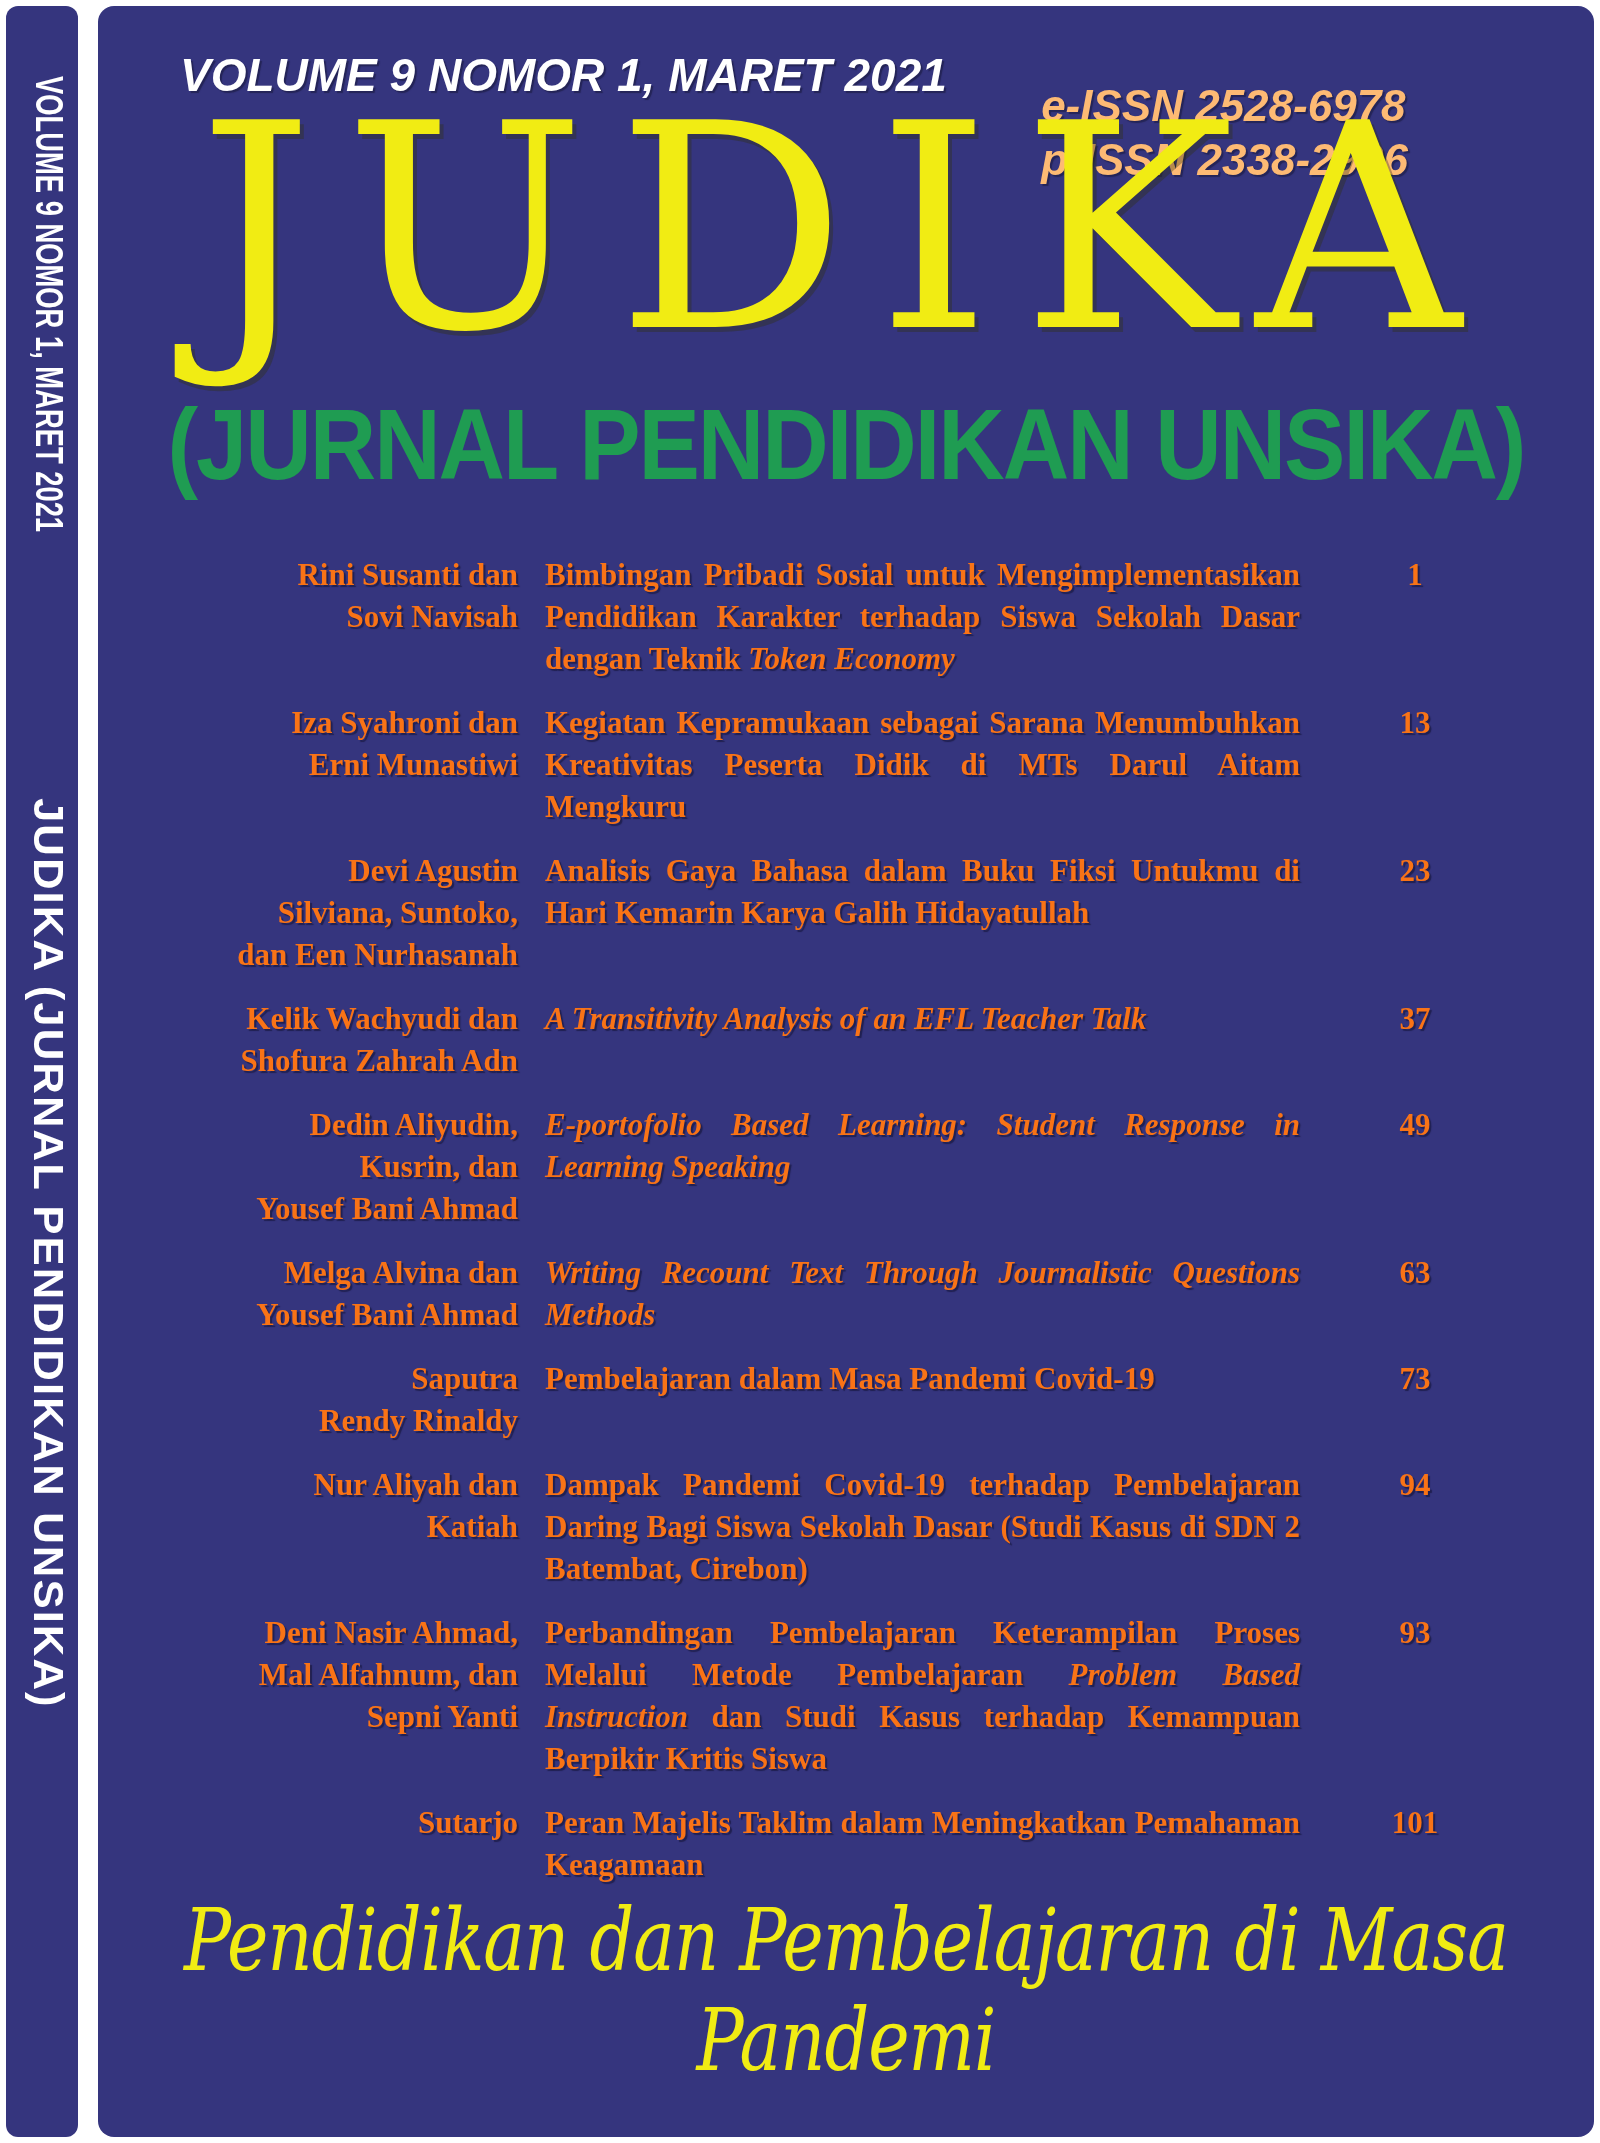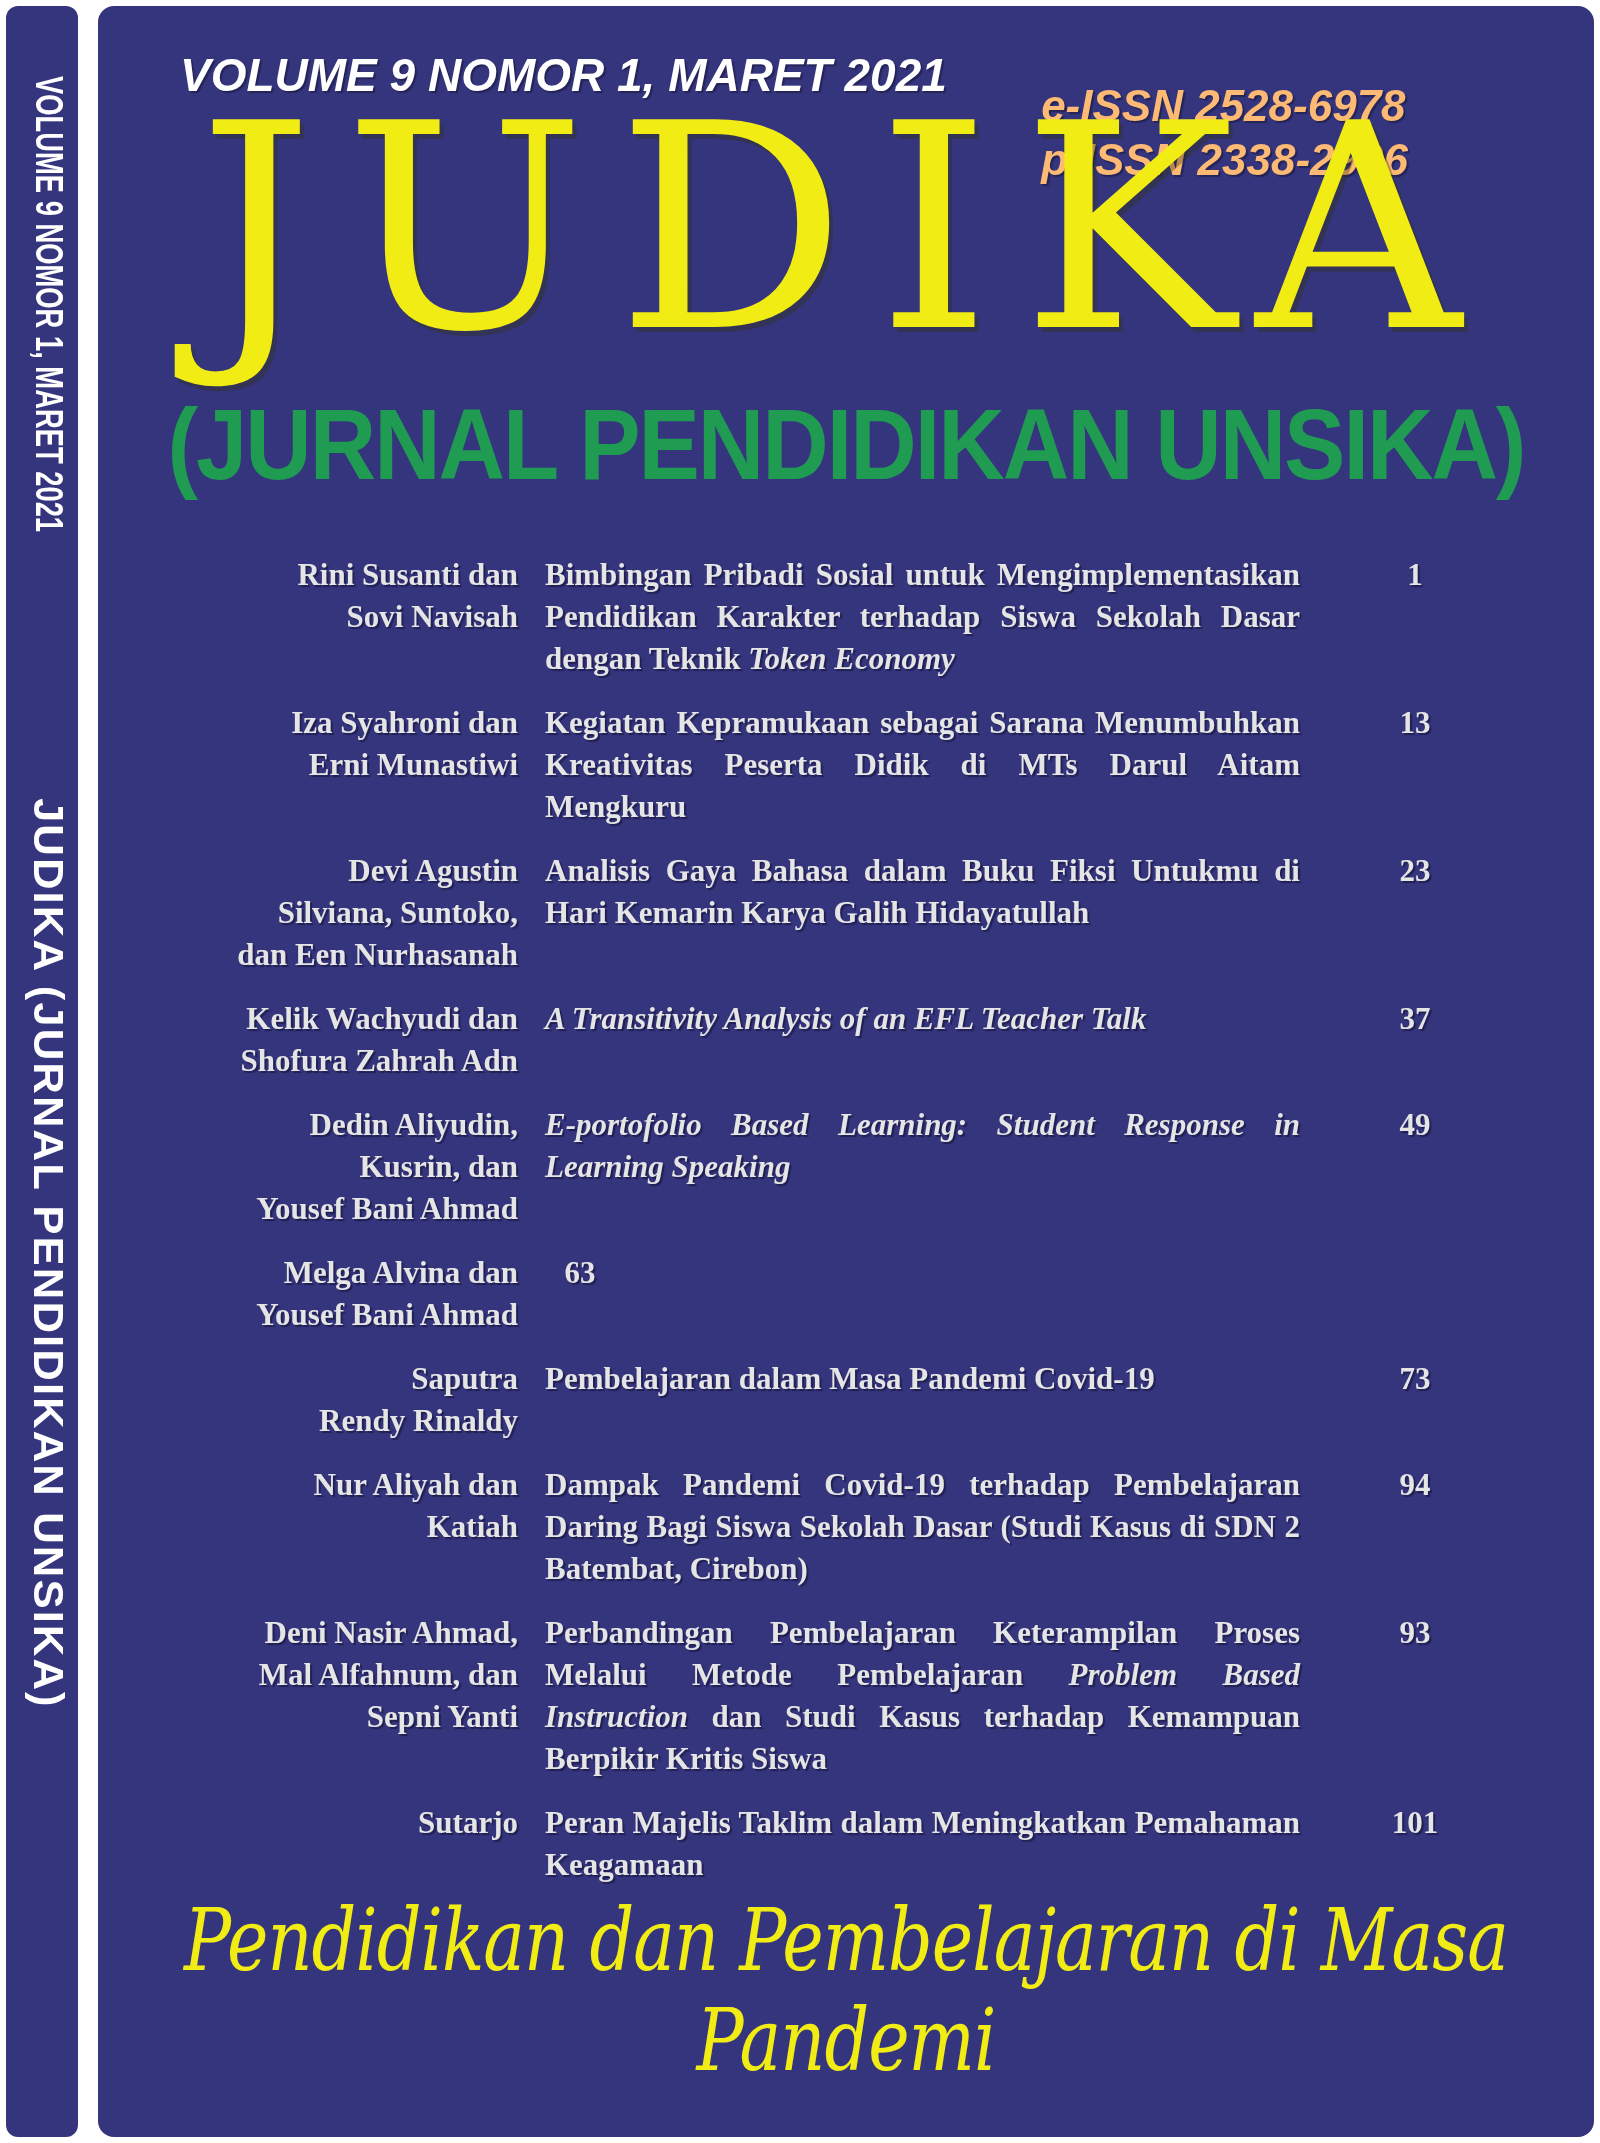--- a/index.html
+++ b/index.html
@@ -77,21 +77,21 @@
     color:#1F9C52;
     transform:scaleY(1.08);
   }
 
   
   .toc{
     position:absolute;top:548px;left:90px;width:1350px;
     font-family:"Liberation Serif", serif;
     font-weight:bold;
     font-size:31px;line-height:42px;
-    color:#e5e5e5;
+    color:#f97316;
     text-shadow:2px 2px 1px rgba(15,15,45,.55);
   }
   .toc-row{display:flex;align-items:flex-start;margin-bottom:22px;}
   .toc-authors{width:330px;margin-right:27px;text-align:right;flex:none;}
   .toc-title{width:755px;margin-right:80px;text-align:justify;flex:none;}
   .toc-title .it{font-style:italic;}
   .toc-page{width:70px;text-align:center;flex:none;}
 
   .tagline{
     position:absolute;bottom:64px;left:0;width:100%;
@@ -169,20 +169,21 @@
             <div>Yousef Bani Ahmad</div>
           </div>
           <div class="toc-title"><span class="it">E-portofolio Based Learning: Student Response in Learning Speaking</span></div>
           <div class="toc-page">49</div>
         </div>
         <div class="toc-row">
           <div class="toc-authors">
             <div>Melga Alvina dan</div>
             <div>Yousef Bani Ahmad</div>
           </div>
+          <div class="toc-title"><span class="it">Writing Recount Text Through Journalistic Questions Methods</span></div>
           <div class="toc-page">63</div>
         </div>
         <div class="toc-row">
           <div class="toc-authors">
             <div>Saputra</div>
             <div>Rendy Rinaldy</div>
           </div>
           <div class="toc-title"><span>Pembelajaran dalam Masa Pandemi Covid-19</span></div>
           <div class="toc-page">73</div>
         </div>

